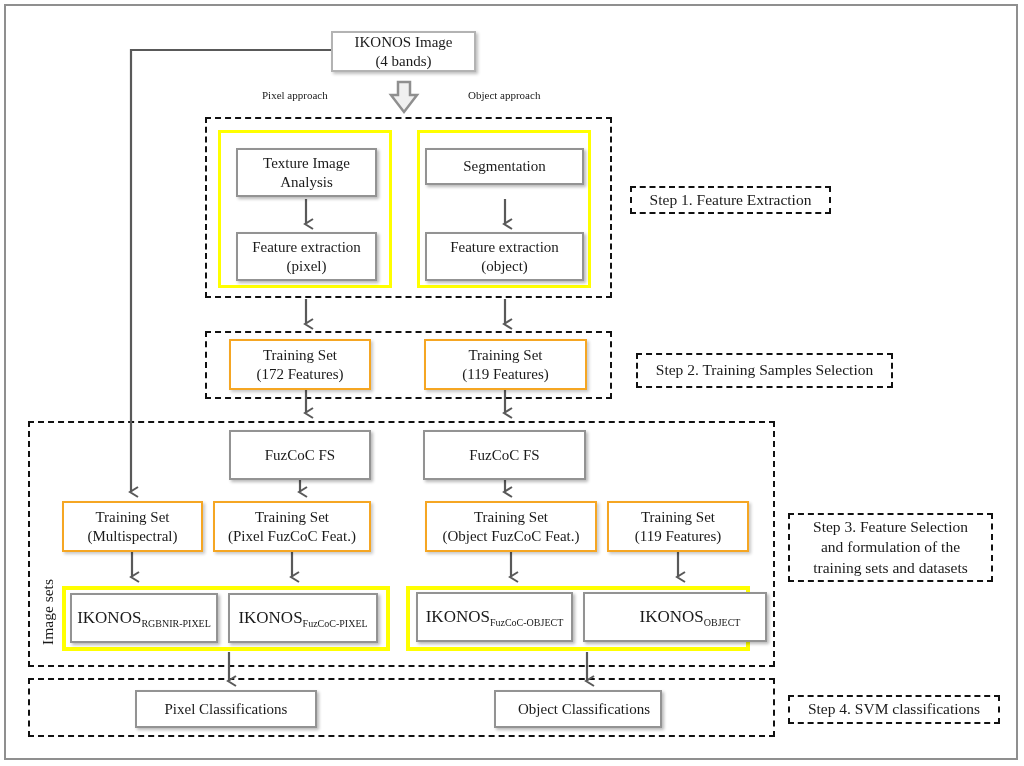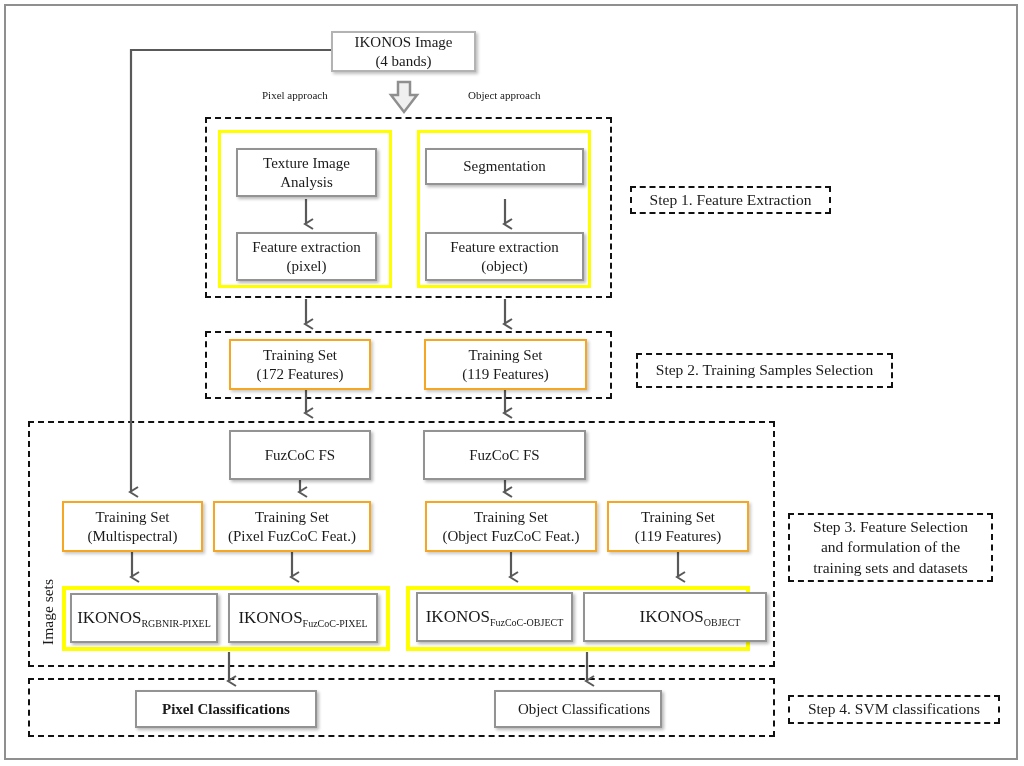--- a/index.html
+++ b/index.html
@@ -154,21 +154,21 @@
     <span><span>IKONOS</span><sub>OBJECT</sub></span>
   </div>
 
   <div class="step-label" style="left:788px;top:513px;width:205px;height:69px;">
     <span class="bl">Step 3. Feature Selection</span>
     <span class="bl">and formulation of the</span>
     <span class="bl">training sets and datasets</span>
   </div>
 
   <div class="dashed-container" style="left:28px;top:678px;width:747px;height:59px;"></div>
-  <div class="box gray" style="left:135px;top:690px;width:182px;height:38px;font-weight:bold;">
+  <div class="box gray" style="left:135px;top:690px;width:182px;height:38px;">
     <span>Pixel Classifications</span>
   </div>
   <div class="box gray" style="left:494px;top:690px;width:168px;height:38px;padding-left:12px;">
     <span>Object Classifications</span>
   </div>
   <div class="step-label" style="left:788px;top:695px;width:212px;height:29px;">
     <span>Step 4. SVM classifications</span>
   </div>
 
 </div>

